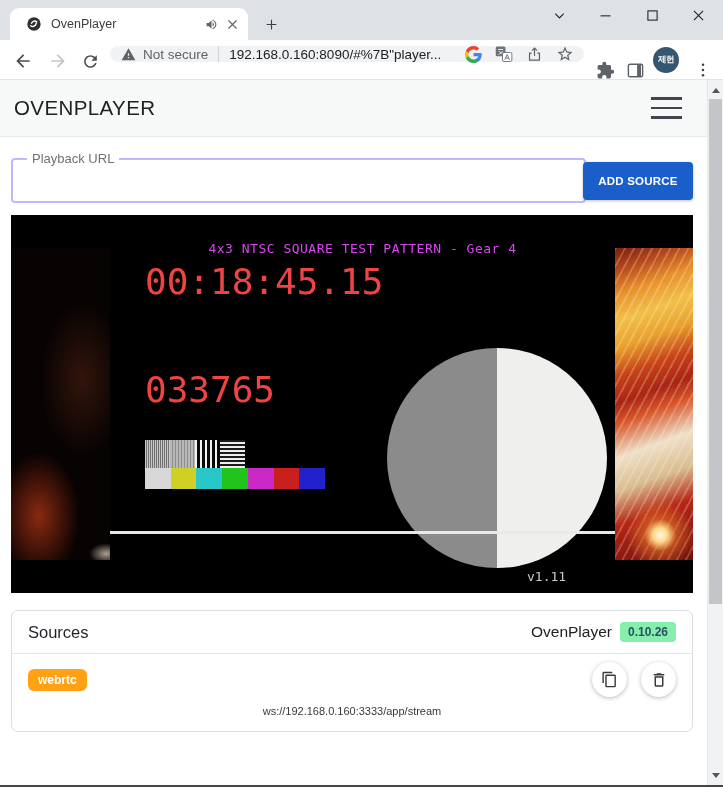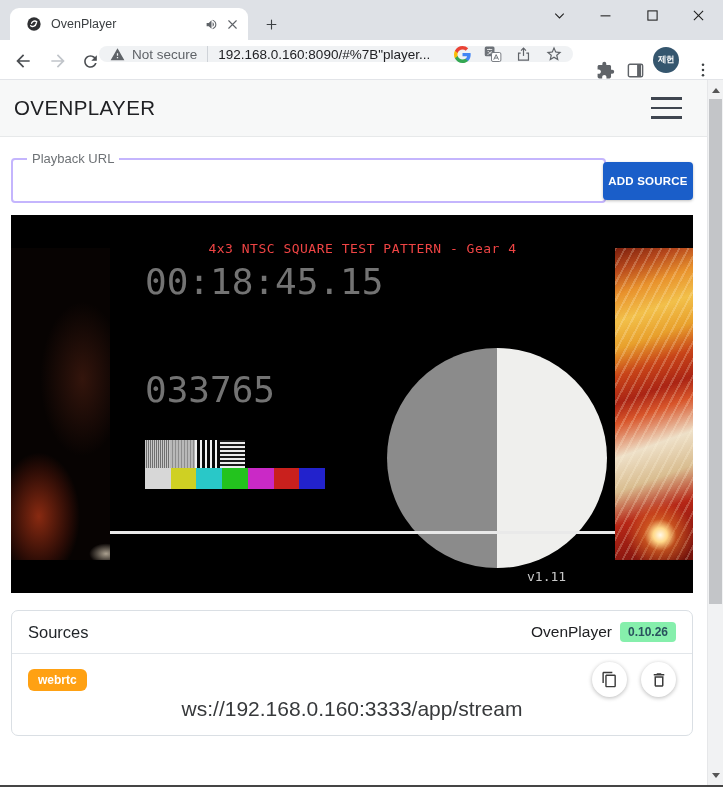--- a/index.html
+++ b/index.html
@@ -13,21 +13,21 @@
          padding: 0 8px 0 16px; }
   .tab-title { flex: 1; font-size: 12.5px; color: #3c4043; margin-left: 9px; white-space: nowrap; overflow: hidden; }
   .icon-btn { display: flex; align-items: center; justify-content: center; cursor: pointer; }
   .newtab { position: absolute; left: 258px; top: 11px; width: 26px; height: 26px; border-radius: 50%; }
   .winctl { position: absolute; top: 4px; width: 22px; height: 22px; }
   .wc-chevron { left: 548px; } .wc-min { left: 594px; } .wc-max { left: 641px; } .wc-close { left: 687px; }
 
   .toolbar { height: 40px; background: #fff; border-bottom: 1px solid #e2e4e8; position: relative; }
   .nav-btn { position: absolute; top: 8px; width: 26px; height: 26px; }
   .nb-back { left: 10px; } .nb-fwd { left: 45px; } .nb-reload { left: 77px; }
-  .omnibox { position: absolute; left: 99px; top: 6px; width: 474px; height: 16px;
+  .omnibox { position: absolute; left: 110px; top: 6px; width: 474px; height: 16px;
              background: #f0f2f4; border-radius: 14px; display: flex; align-items: center;
              padding: 0 10px 0 11px; }
   .sec-label { font-size: 13.5px; color: #5f6368; margin: 0 10px 0 7px; white-space: nowrap; }
   .om-divider { width: 1px; height: 16px; background: #cfd3d8; margin-right: 10px; }
   .url-text { font-size: 13.5px; color: #202124; white-space: nowrap; overflow: hidden; }
   .om-icons { margin-left: auto; display: flex; align-items: center; gap: 13px; }
   .tb-right { position: absolute; top: 0; height: 40px; }
   .tbr-puzzle { left: 596px; top: 10px; } .tbr-panel { left: 626px; top: 10px; }
   .tbr-kebab { left: 694px; top: 10px; }
   .avatar { position: absolute; left: 653px; top: 7px; width: 26px; height: 26px; border-radius: 50%;
@@ -42,45 +42,45 @@
                  display: flex; align-items: center; justify-content: space-between;
                  padding: 0 25px 0 14px; }
   .page-title { font-size: 20.5px; color: #202124; letter-spacing: 0.4px; font-weight: 400; }
   .hamburger { width: 31px; cursor: pointer; }
   .hbar { height: 2.5px; background: #3f4650; margin: 7px 0; }
 
   .playback-row { margin: 14px 14px 0 11px; display: flex; }
   .pb-fieldset { flex: 1; height: 52px; border: 2px solid #c4b5fd; border-radius: 4px; background: #fff; }
   .pb-fieldset legend { margin-left: 14px; padding: 0 5px; font-size: 13px; color: #6e7276; }
   .pb-input { width: 100%; height: 28px; border: 0; outline: 0; padding: 0 12px; font-size: 14px; background: transparent; }
-  .add-btn { width: 90px; height: 38px; align-self: flex-end; margin: 0 0 3px -3px; z-index: 2;
+  .add-btn { width: 110px; height: 38px; align-self: flex-end; margin: 0 0 3px -3px; z-index: 2;
              background: #1a5ec9; color: #fff; border: 0; border-radius: 4px;
              font-family: "Liberation Sans", sans-serif; font-weight: 700; font-size: 11.5px;
              letter-spacing: 0.2px; cursor: pointer; box-shadow: 0 1px 3px rgba(0,0,0,.25); }
 
   .player { margin: 12px 14px 0 11px; width: 682px; height: 378px; background: #000; position: relative; overflow: hidden; }
   .strip { position: absolute; top: 33px; height: 312px; z-index: 0; }
   .strip-left { left: 0; width: 99px;
     background:
       radial-gradient(ellipse 55px 85px at 28% 86%, rgba(180,55,22,.75), rgba(110,28,12,.35) 55%, rgba(0,0,0,0) 75%),
       radial-gradient(ellipse 60px 110px at 72% 42%, rgba(105,42,24,.45), rgba(0,0,0,0) 70%),
       radial-gradient(ellipse 26px 16px at 96% 98%, rgba(225,212,190,.75), rgba(0,0,0,0) 65%),
       #070302; }
   .strip-right { left: 604px; width: 78px;
     background:
       radial-gradient(circle at 58% 92%, #fff8e8 0px, #ffd98a 7px, rgba(230,120,40,.55) 16px, rgba(160,40,20,0) 34px),
       repeating-linear-gradient(118deg, rgba(255,245,220,.22) 0 2px, rgba(255,255,255,0) 2px 8px),
       linear-gradient(160deg, #7a1d0c 0%, #b8491c 7%, #e8912c 14%, #f2c04a 22%, #e8a02c 30%, #c84418 38%, #aa2414 46%, #d8552a 52%, #eee0c8 62%, #d9bd90 72%, #b62616 82%, #8e1810 92%, #6e120a 100%); }
   .pattern-title { position: absolute; left: 99px; top: 26px; width: 505px; text-align: center;
-                   font-family: "DejaVu Sans Mono", monospace; font-size: 13px; color: #ef4444;
+                   font-family: "DejaVu Sans Mono", monospace; font-size: 13px; color: #d946ef;
                    letter-spacing: 0.5px; z-index: 2; }
   .tp-circle { position: absolute; left: 376px; top: 133px; width: 220px; height: 220px; border-radius: 50%;
                background: linear-gradient(90deg, #8b8b8b 50%, #efefed 50%); z-index: 1; }
   .tc { position: absolute; left: 134px; font-family: "DejaVu Sans Mono", monospace;
-        font-size: 36px; color: #737373; z-index: 2; line-height: 1; }
+        font-size: 36px; color: #ef4444; z-index: 2; line-height: 1; }
   .tc1 { top: 49px; } .tc2 { top: 100px; } .tc3 { top: 157px; }
   .gratings { position: absolute; left: 134px; top: 225px; display: flex; z-index: 2; }
   .grat { width: 25px; height: 28px; }
   .g1 { background: repeating-linear-gradient(90deg, #c8c8c8 0 1px, #707070 1px 2px); }
   .g2 { background: repeating-linear-gradient(90deg, #b8b8b8 0 2px, #8d8d8d 2px 3px); }
   .g3 { background: repeating-linear-gradient(90deg, #f2f2f2 0 2px, #0a0a0a 2px 5px); }
   .g4 { background: repeating-linear-gradient(0deg, #ededed 0 2px, #1a1a1a 2px 4px); }
   .color-bars { position: absolute; left: 134px; top: 253px; height: 21px; display: flex; z-index: 2; }
   .cbar { width: 25.72px; height: 21px; }
   .hline { position: absolute; left: 99px; top: 316px; width: 505px; height: 3px; background: #e9e9e9; z-index: 2; }
@@ -102,21 +102,21 @@
   .version-badge { font-size: 12px; font-weight: 700; padding: 3px 8px; border-radius: 4px;
                    background: #86efac; color: #29525e; }
   .sources-body { padding: 8px 16px 14px; text-align: center; }
   .src-row { display: flex; align-items: center; justify-content: space-between; }
   .proto-badge { background: #ffa113; color: #fff; font-weight: 700; font-size: 12px;
                  padding: 4px 10px; border-radius: 6px; }
   .src-actions { display: flex; gap: 14px; }
   .circle-btn { width: 35px; height: 35px; border-radius: 50%; background: #fff; border: 0;
                 box-shadow: 0 1px 4px rgba(0,0,0,.28); display: flex; align-items: center;
                 justify-content: center; cursor: pointer; }
-  .src-url { font-size: 21px; color: #37393b; }
+  .src-url { margin-top: 8px; font-size: 11px; color: #37393b; }
 
   
   .scrollbar { position: absolute; top: 0; right: 0; width: 16px; height: 705px;
                background: #f1f2f3; border-left: 1px solid #e6e7e9; }
   .sb-up, .sb-down { position: absolute; left: 0; width: 100%; height: 16px;
                      display: flex; align-items: center; justify-content: center; cursor: pointer; }
   .sb-up { top: 2px; } .sb-down { bottom: 2px; }
   .tri-up { width: 0; height: 0; border-left: 4px solid transparent; border-right: 4px solid transparent;
             border-bottom: 5px solid #565656; }
   .tri-down { width: 0; height: 0; border-left: 4px solid transparent; border-right: 4px solid transparent;

